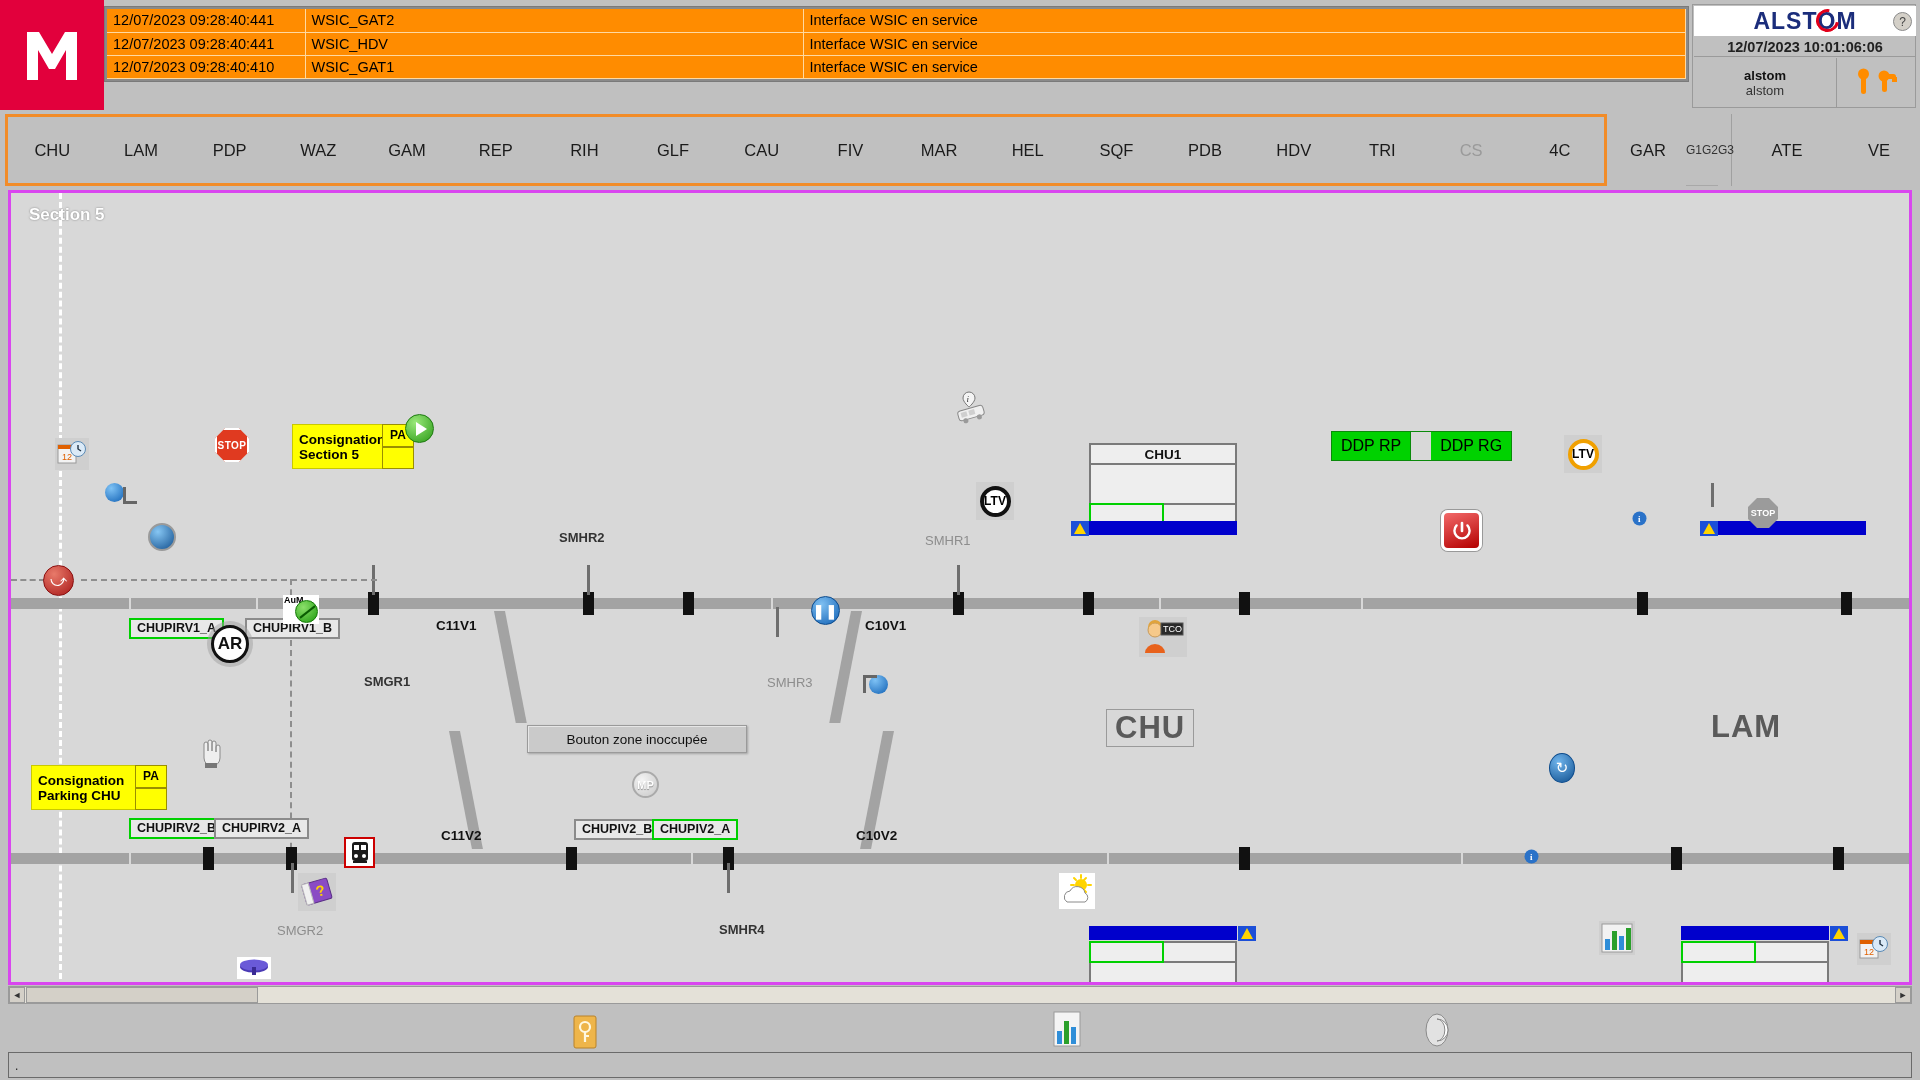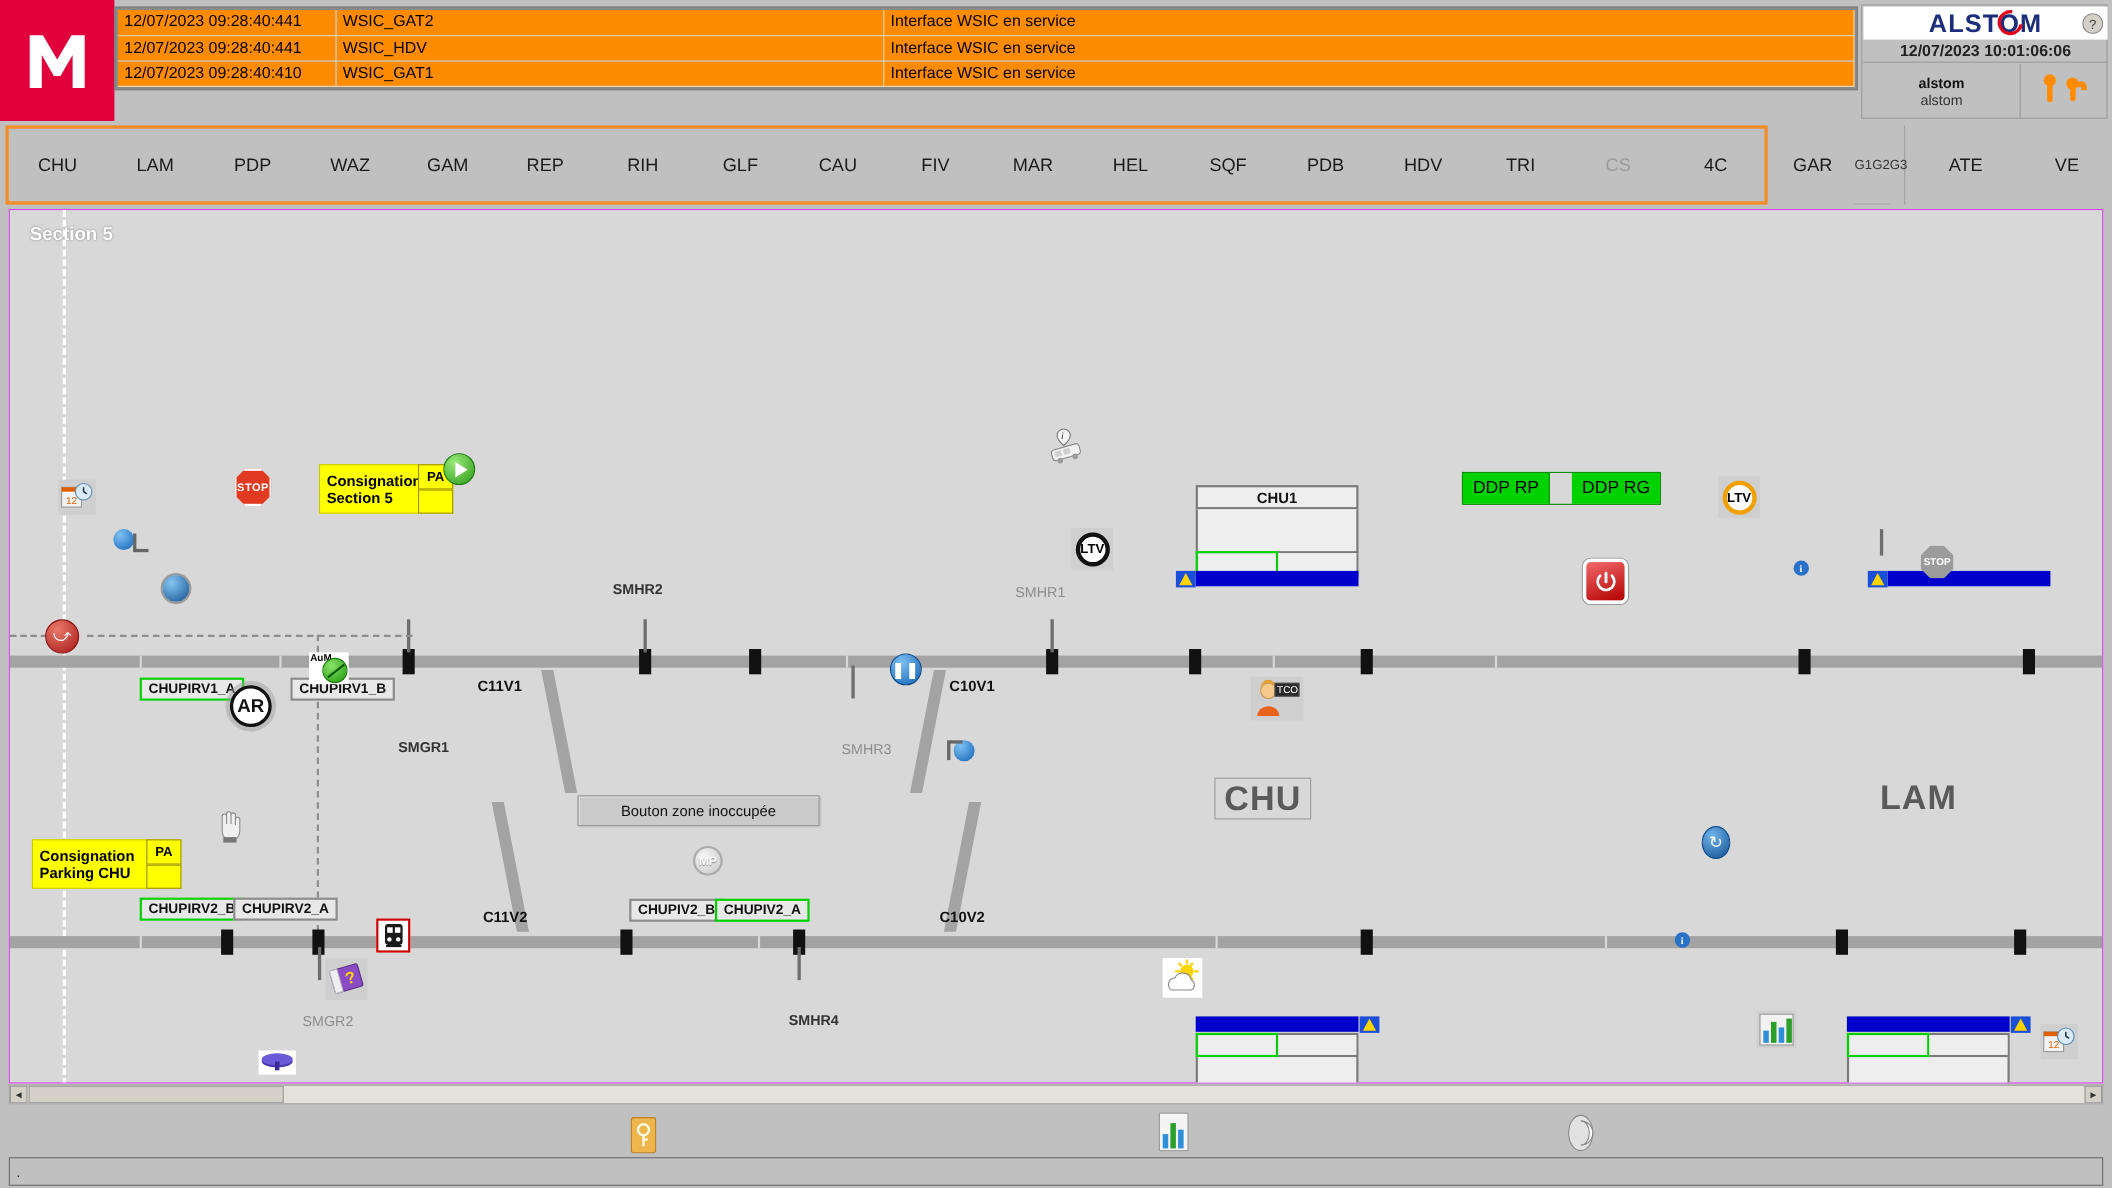--- a/index.html
+++ b/index.html
@@ -105,21 +105,21 @@
     flex:1; display:flex; align-items:center; justify-content:center;
     font-size:12px; color:#333; border-bottom:1px solid #a8a8a8;
   }
   #ggroup .gbtn:last-child { border-bottom:none; }
   #atebox { width:110px; display:flex; justify-content:center; }
   #vebox  { width:74px;  display:flex; justify-content:center; }
 
   
   #canvas {
     position:absolute; left:8px; top:190px; width:1904px; height:795px;
-    background:#d8d8d8; border:1px solid #d946ef; overflow:hidden;
+    background:#d8d8d8; border:3px solid #d946ef; overflow:hidden;
   }
   #sectiontitle {
     position:absolute; left:18px; top:12px; font-size:17px; font-weight:bold; color:#ffffff;
     text-shadow:0 0 2px #777;
   }
 
   
   .vdash {
     position:absolute; border-left:3px dashed #ffffff; height:795px; top:0;
   }
@@ -504,21 +504,21 @@
   <div class="clabel" style="left:845px; top:635px;">C10V2</div>
 
   <div class="smlabel dark" style="left:548px; top:337px;">SMHR2</div>
   <div class="smlabel" style="left:914px; top:340px;">SMHR1</div>
   <div class="smlabel dark" style="left:353px; top:481px;">SMGR1</div>
   <div class="smlabel" style="left:756px; top:482px;">SMHR3</div>
   <div class="smlabel" style="left:266px; top:730px;">SMGR2</div>
   <div class="smlabel dark" style="left:708px; top:729px;">SMHR4</div>
 
   <div class="sigbox green" style="left:118px; top:425px;">CHUPIRV1_A</div>
-  <div class="sigbox" style="left:255px; top:425px;">CHUPIRV1_B</div>
+  <div class="sigbox" style="left:234px; top:425px;">CHUPIRV1_B</div>
   <div class="sigbox green" style="left:118px; top:625px;">CHUPIRV2_B</div>
   <div class="sigbox" style="left:203px; top:625px;">CHUPIRV2_A</div>
   <div class="sigbox" style="left:563px; top:626px;">CHUPIV2_B</div>
   <div class="sigbox green" style="left:641px; top:626px;">CHUPIV2_A</div>
 
   <div class="rndbtn ar" style="left:200px; top:432px;">AR</div>
 
   <div class="aumbox" style="left:272px; top:402px;">
     <div class="lbl">AuM</div>
     <div class="disc green"></div>

